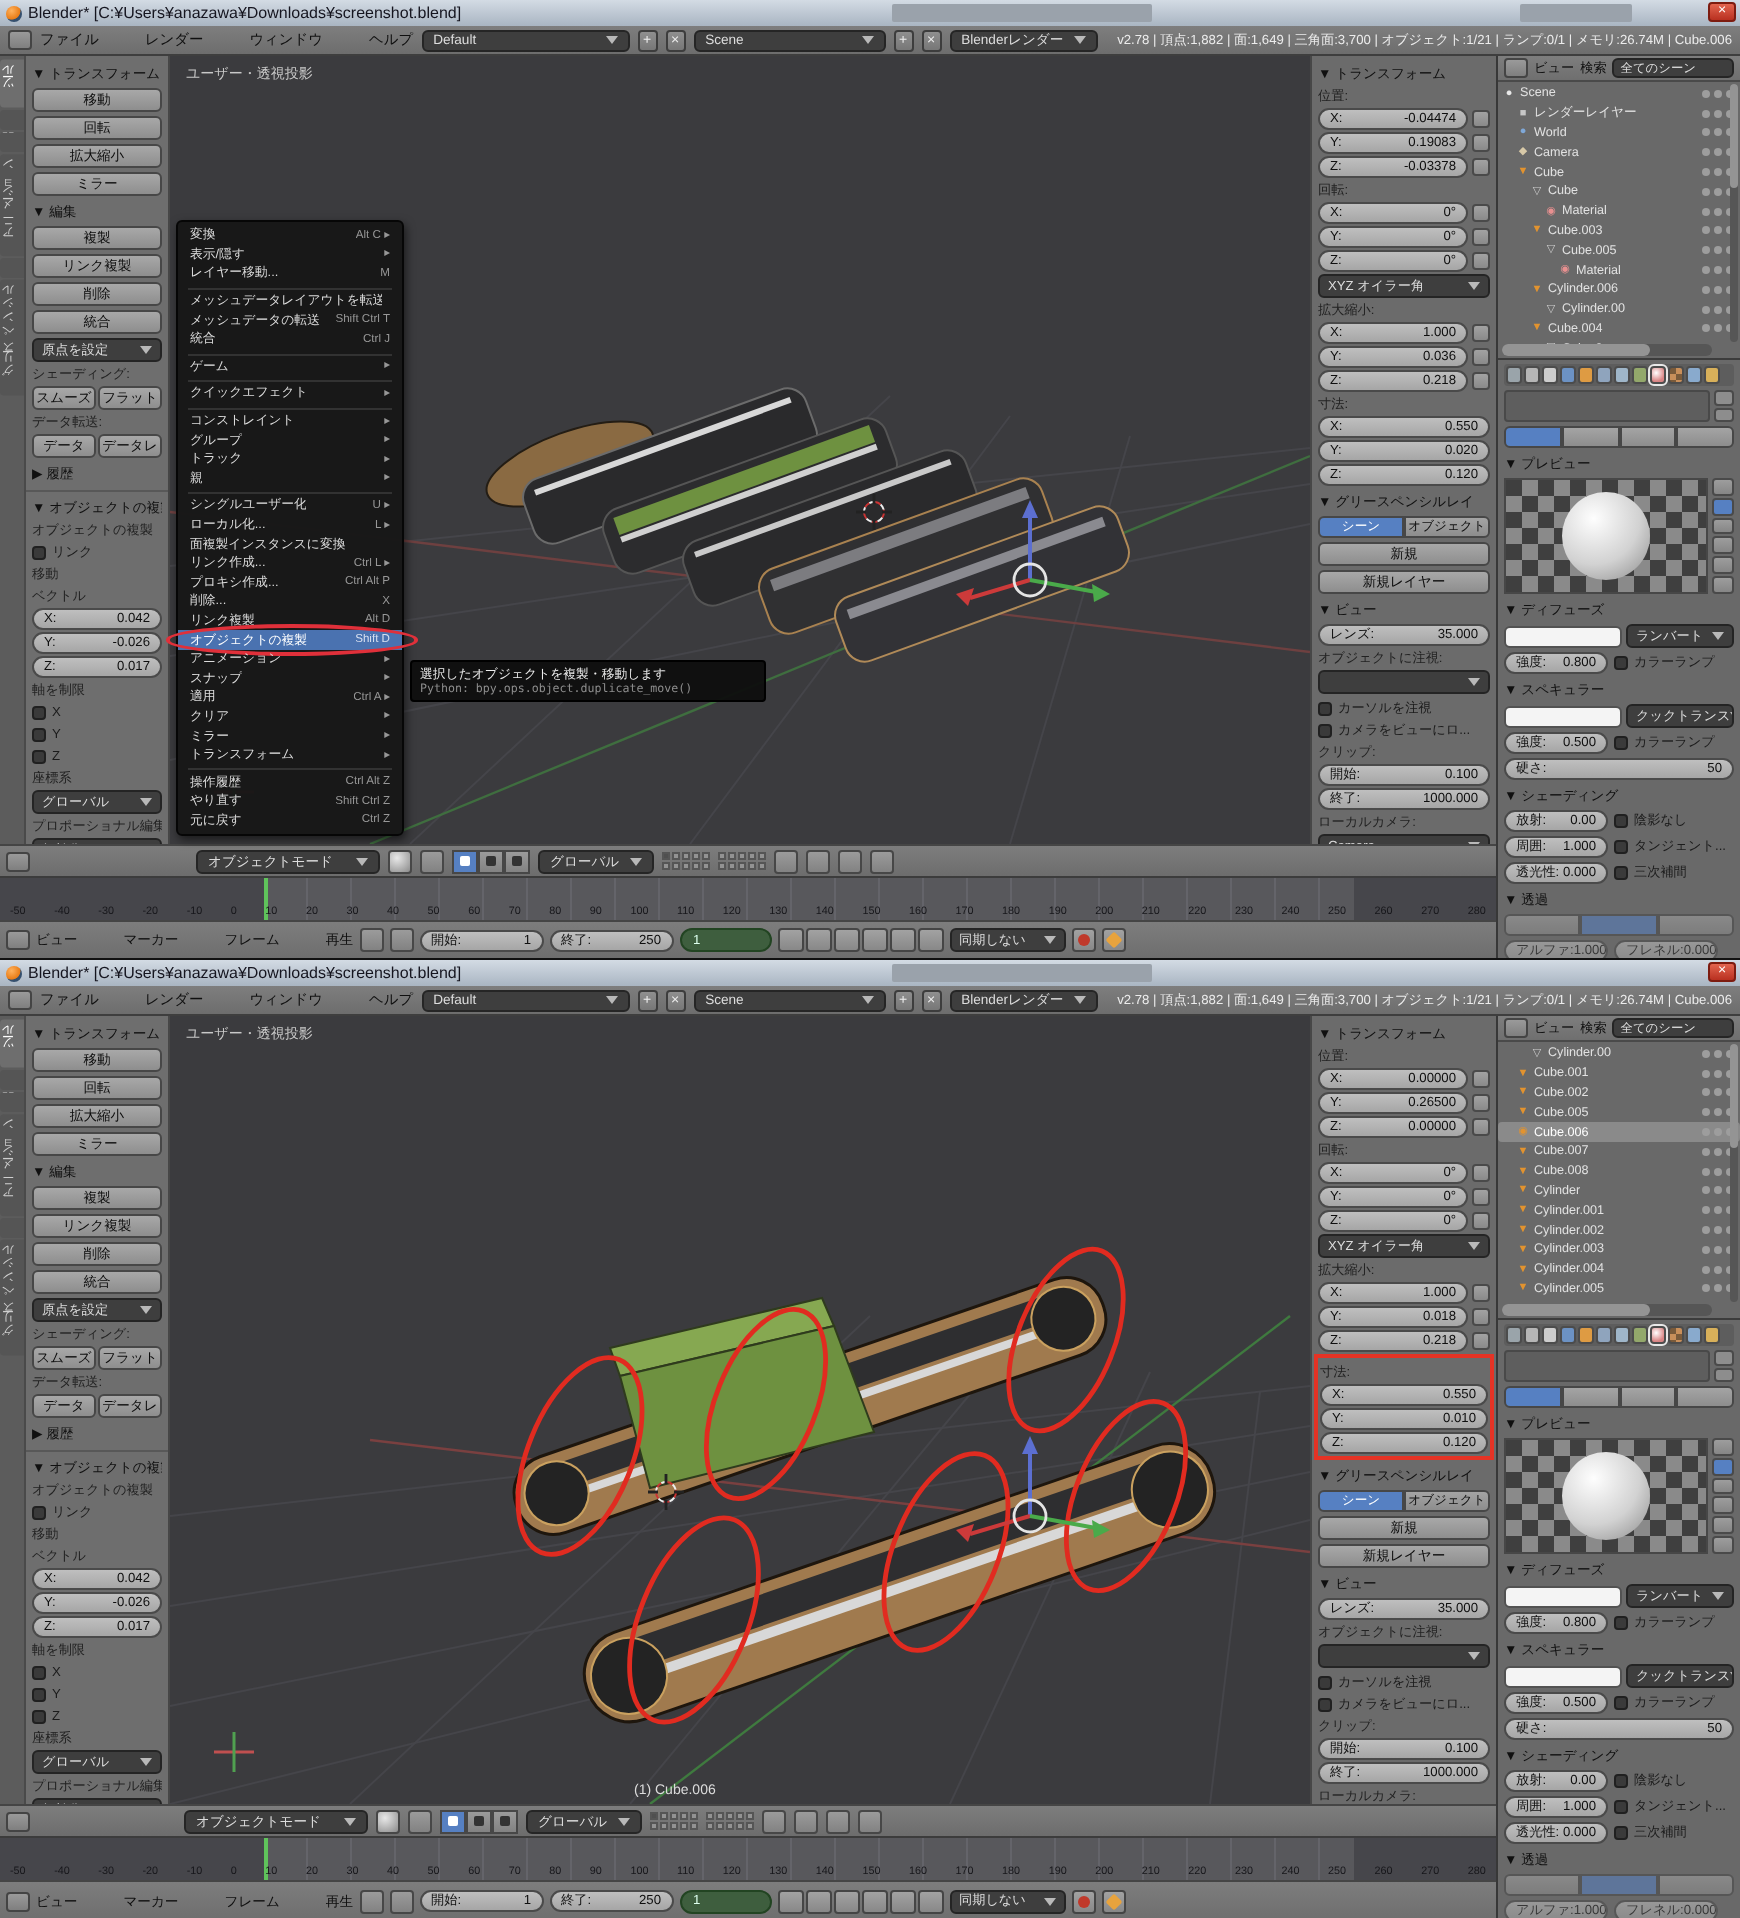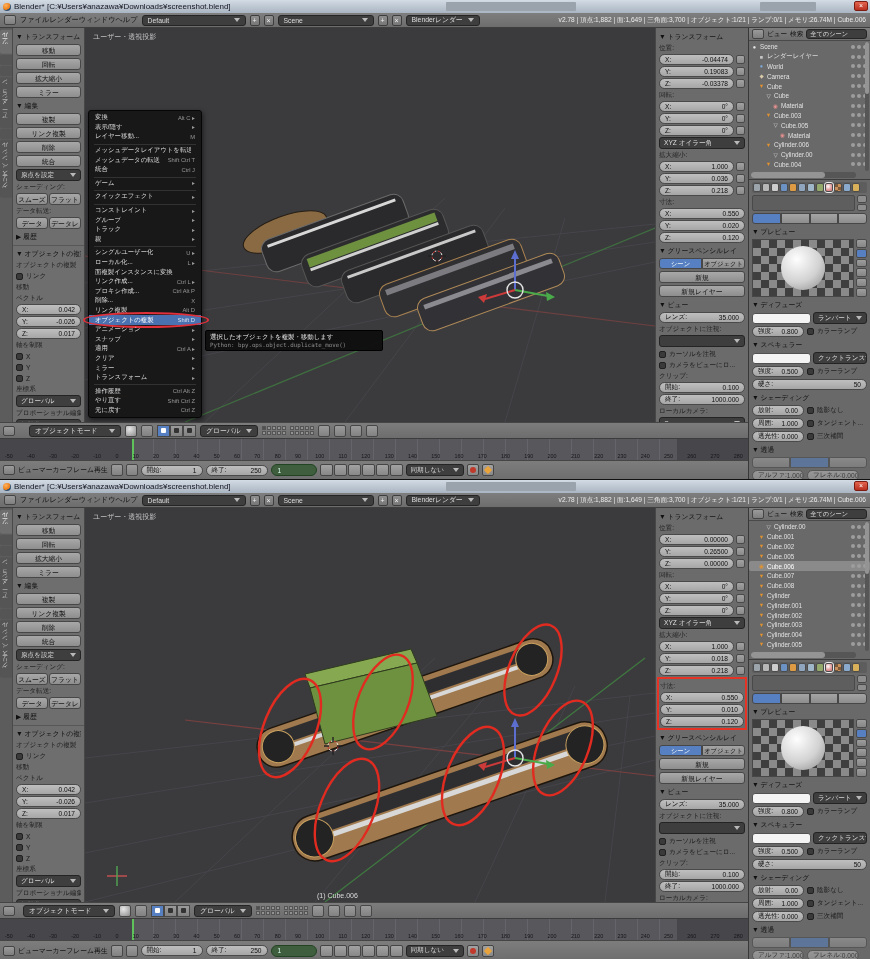--- a/index.html
+++ b/index.html
@@ -9,21 +9,21 @@
 .shot{position:relative;overflow:hidden;background:#6e6e6e}
 
 .titlebar{height:13px;background:linear-gradient(#d3dbe4,#a9b5c2);display:flex;align-items:center;gap:3px;padding:0 3px;font-size:8px;color:#15151f;position:relative}
 .blogo{width:8px;height:8px;border-radius:50%;background:radial-gradient(circle at 35% 30%,#ffb25e,#e97c16 55%,#35506e 60%);flex:0 0 auto}
 .ttext{white-space:nowrap;overflow:hidden}
 .redact{position:absolute;top:2px;height:9px;background:#9aa2ab;border-radius:1px}
 .r1{left:446px;width:130px}.r2{left:760px;width:56px}
 .closebtn{position:absolute;right:2px;top:1px;width:14px;height:10px;background:linear-gradient(#e2654f,#b93020);border:1px solid #7d1c10;border-radius:2px;color:#fff;font-size:7px;line-height:8px;text-align:center}
 .menubar{height:15px;background:linear-gradient(#7e7e7e,#6d6d6d);border-bottom:1px solid #3e3e3e;display:flex;align-items:center;gap:4px;padding:0 4px;font-size:7.2px;color:#0f0f0f;white-space:nowrap}
 .edicon{width:12px;height:10px;background:linear-gradient(#9a9a9a,#7f7f7f);border:1px solid #444;border-radius:2px;flex:0 0 auto}
-.hmenu{display:flex;gap:0}
+.hmenu{display:flex;gap:23px}
 .hmenu span{cursor:default}
 .hmenu .active{background:#4a72b0;color:#fff;border-radius:2px;padding:0 3px}
 .ddfield{background:#3e3e3e;color:#ddd;border:1px solid #252525;border-radius:3px;height:11px;display:inline-flex;align-items:center;gap:3px;font-size:6.8px;padding:0 5px;position:relative}
 .minibtn{width:10px;height:11px;background:linear-gradient(#8f8f8f,#777);border:1px solid #3d3d3d;border-radius:2px;color:#eee;font-size:7px;line-height:9px;text-align:center}
 .stats{margin-left:auto;color:#ececec;font-size:6.6px}
 
 .phdr{font-size:6.8px;color:#101010;margin:3px 0 2px;white-space:nowrap;overflow:hidden}
 .slabel{font-size:6.6px;color:#222;margin:2px 0 1px;white-space:nowrap;overflow:hidden}
 .btn{display:block;width:100%;height:12px;line-height:11px;text-align:center;background:linear-gradient(#a8a8a8,#8e8e8e);border:1px solid #474747;border-radius:3px;color:#0c0c0c;font-size:6.8px;margin-bottom:2px;white-space:nowrap;overflow:hidden}
 .btnrow{display:flex;gap:1px;margin-bottom:2px}

